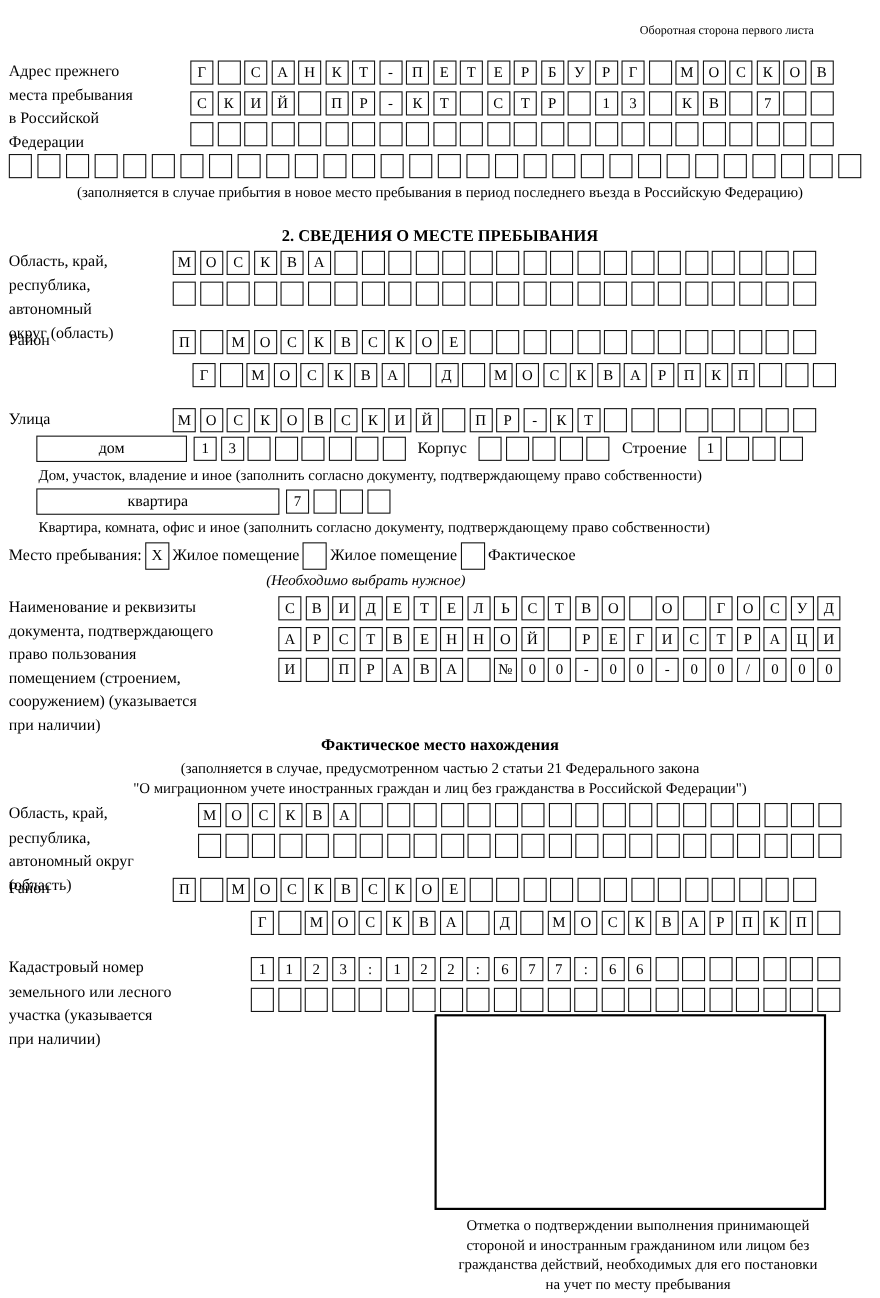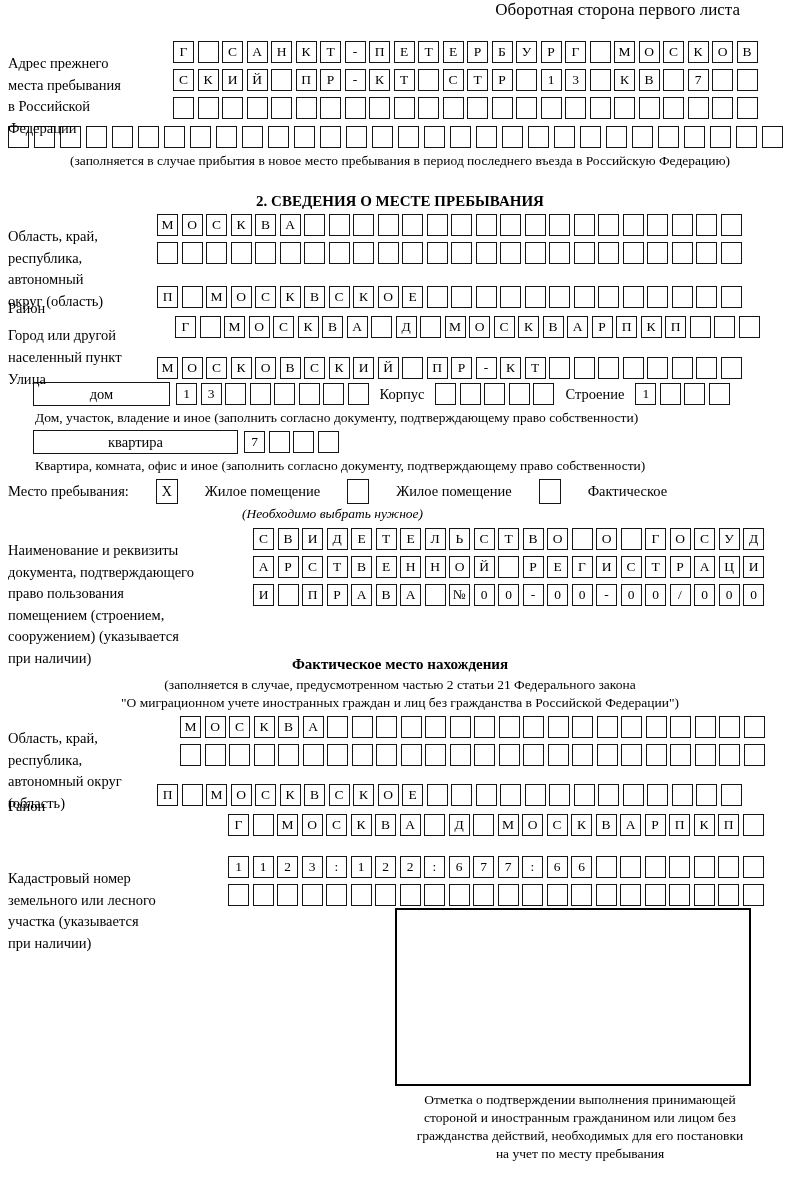--- a/index.html
+++ b/index.html
@@ -1,43 +1,43 @@
 <!DOCTYPE html>
 <html><head>
 <meta charset="utf-8">
 <style>
   html,body{margin:0;padding:0;}
   body{
     width:800px;height:1180px;box-sizing:border-box;
     padding:0 8px;background:#ffffff;color:#000;
     font-family:"Liberation Serif", serif;overflow:hidden;
   }
-  .header-note{padding-right:52px;text-align:right;font-size:17px;}
+  .header-note{padding-top:22px;padding-right:52px;text-align:right;font-size:11px;}
   .row{position:relative;min-height:22px;}
-  .lbl{position:absolute;left:0;top:12px;font-size:14.5px;line-height:21.5px;}
+  .lbl{position:absolute;left:0;top:0;font-size:14.5px;line-height:21.5px;}
   .grid{display:flex;flex-direction:column;gap:6px;}
   .cells{display:flex;gap:3.5px;}
   .cell{box-sizing:border-box;width:21px;height:22px;border:1.6px solid #151515;
         display:flex;align-items:center;justify-content:center;font-size:13.5px;background:#fff;}
   .fullrow{gap:5px;margin-top:7px;}
   .caption{font-size:13.5px;line-height:17px;}
   .center{text-align:center;}
   .sec-title{font-weight:bold;font-size:15px;text-align:center;}
   .ml149{margin-left:149px}.ml165{margin-left:165px}.ml167{margin-left:167px}
   .ml172{margin-left:172px}.ml220{margin-left:220px}.ml245{margin-left:245px}
   .mt3{margin-top:3px}.mt4{margin-top:4px}.mt5{margin-top:5px}.mt6{margin-top:6px}.mt8{margin-top:24px}.mt21{margin-top:21px}
   .mh42{min-height:42px}.mh44{min-height:44px}.mh68{min-height:68px}.mh72{min-height:72px}.mh128{min-height:128px}
   .pt3{padding-top:3px}
   .domrow{display:flex;align-items:center;gap:6px;margin-left:25px;}
   .widebox{box-sizing:border-box;height:24px;border:1.7px solid #151515;
            display:flex;align-items:center;justify-content:center;font-size:14.5px;background:#fff;}
-  .w168{width:137px}.w205{width:205px}
+  .w168{width:137px}.w205{width:221px}
   .inline-lbl{font-size:14.5px;margin:0 5px;white-space:nowrap;}
   .cap-left{margin-left:27px;margin-top:3px;}
-  .mestorow{display:flex;align-items:center;gap:27px;font-size:14.5px;margin-top:5px;}
+  .mestorow{display:flex;align-items:center;gap:3px;font-size:14.5px;margin-top:5px;}
   .chk{box-sizing:border-box;width:22px;height:25px;border:1.7px solid #151515;
        display:flex;align-items:center;justify-content:center;font-size:14px;background:#fff;}
   .mesto-cap{margin-left:234px;margin-top:1px;font-style:italic;}
   .fact-cap{margin-top:3px;line-height:18px;}
   .stamp-box{box-sizing:border-box;margin-top:2px;margin-left:387px;width:356px;height:178px;
              border:2px solid #000;background:#fff;}
   .stamp-cap{margin-top:5px;margin-left:340px;width:464px;text-align:center;line-height:18px;}
 </style>
 </head>
 <body>
@@ -247,21 +247,20 @@
         <span class="cell"></span>
         <span class="cell"></span>
         <span class="cell"></span>
         <span class="cell"></span>
         <span class="cell"></span>
       </div>
   </div>
 </div>
 
 <div class="row mt5 mh44">
-  <div class="lbl">Город или другой<br>населенный пункт</div>
   <div class="grid ml167 pt3">
     <div class="cells">
         <span class="cell">Г</span>
         <span class="cell"></span>
         <span class="cell">М</span>
         <span class="cell">О</span>
         <span class="cell">С</span>
         <span class="cell">К</span>
         <span class="cell">В</span>
         <span class="cell">А</span>

